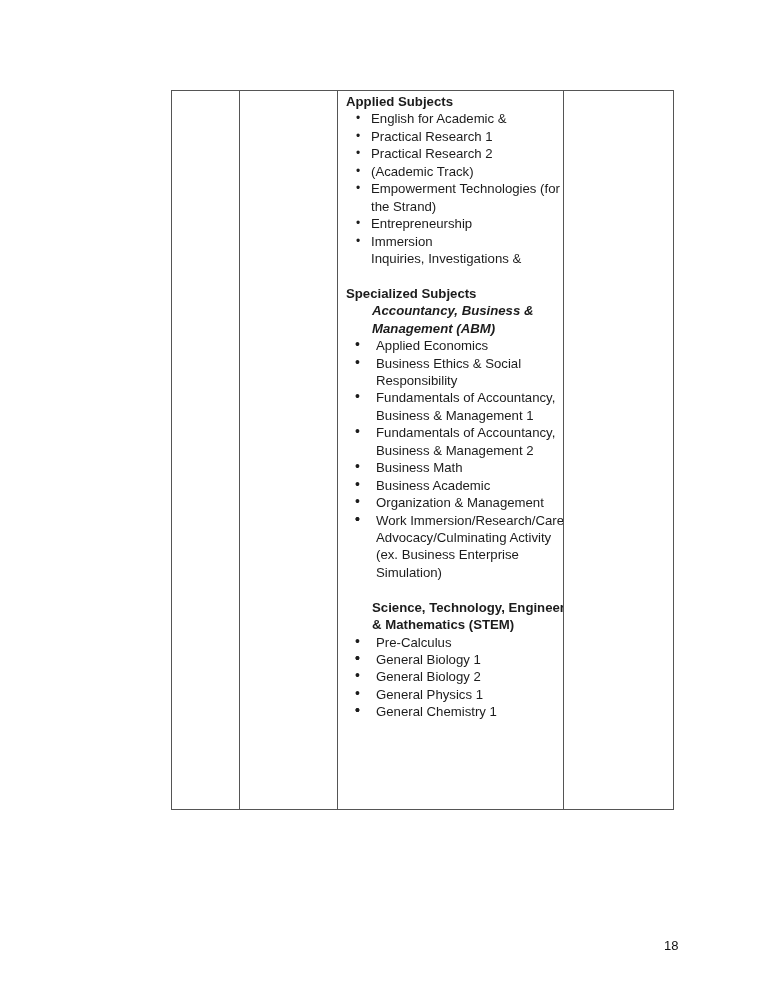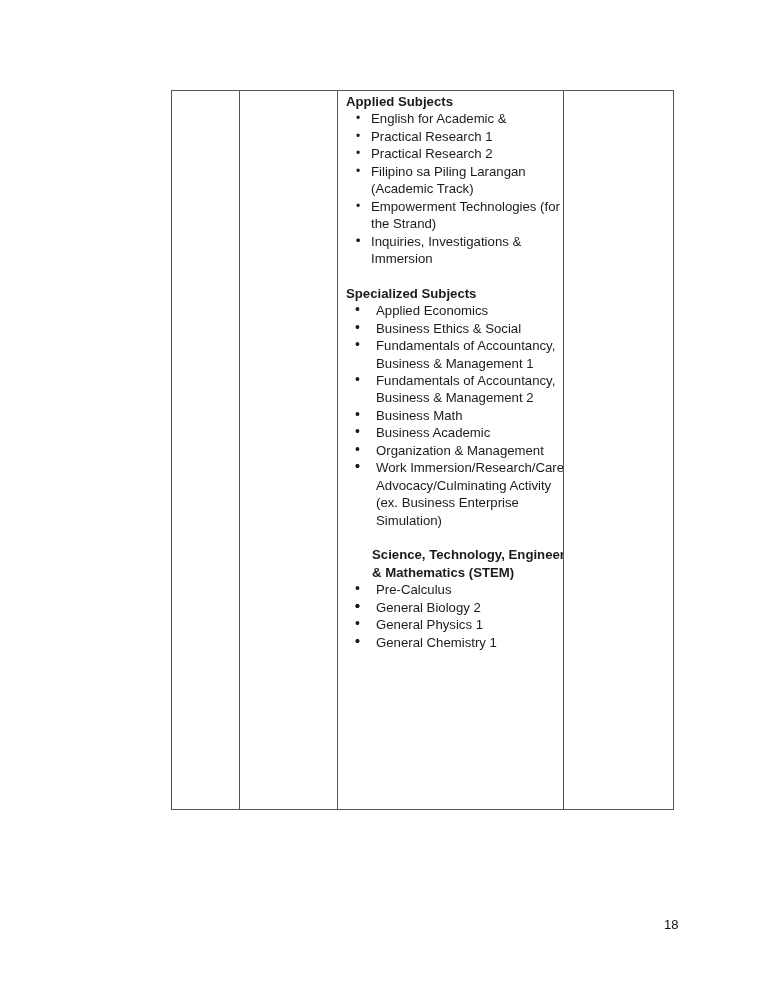--- a/index.html
+++ b/index.html
@@ -22,21 +22,21 @@
   .heading { font-weight:bold; }
   .subheading { font-weight:bold; margin-left:26px; }
   .subheading.italic { font-style:italic; }
   .bullet-item { position:relative; padding-left:25px; }
   .bullet-item.list2 { padding-left:30px; }
   .bullet {
     position:absolute; left:10px; top:0; line-height:17.45px; font-size:12px;
   }
   .list2 .bullet { font-size:14px; top:-1px; left:9px; }
   .spacer { height:17.45px; }
-  .page-num { position:absolute; left:664px; top:917px; font-size:13px; color:#111; }
+  .page-num { position:absolute; left:664px; top:938px; font-size:13px; color:#111; }
 </style>
 </head>
 <body>
 
 <div class="page">
   <div class="doc-table">
     <div class="cell cell-1"></div>
     <div class="cell cell-2"></div>
     <div class="cell cell-3">
         <div class="heading">
@@ -49,47 +49,52 @@
         <div class="bullet-item list1">
           <span class="bullet">•</span>
           <div class="line">Practical Research 1</div>
         </div>
         <div class="bullet-item list1">
           <span class="bullet">•</span>
           <div class="line">Practical Research 2</div>
         </div>
         <div class="bullet-item list1">
           <span class="bullet">•</span>
-          <div class="line">Filipino sa Piling Larangan</div>
           <div class="line">(Academic Track)</div>
         </div>
         <div class="bullet-item list1">
           <span class="bullet">•</span>
           <div class="line">Empowerment Technologies (for</div>
           <div class="line">the Strand)</div>
         </div>
         <div class="bullet-item list1">
           <span class="bullet">•</span>
+          <div class="line">Entrepreneurship</div>
         </div>
         <div class="bullet-item list1">
           <span class="bullet">•</span>
+          <div class="line">Immersion</div>
           <div class="line">Inquiries, Investigations &amp;</div>
-          <div class="line">Immersion</div>
         </div>
         <div class="spacer"></div>
         <div class="heading">
           <div class="line">Specialized Subjects</div>
+        </div>
+        <div class="subheading italic">
+          <div class="line">Accountancy, Business &amp;</div>
+          <div class="line">Management (ABM)</div>
         </div>
         <div class="bullet-item list2">
           <span class="bullet">•</span>
           <div class="line">Applied Economics</div>
         </div>
         <div class="bullet-item list2">
           <span class="bullet">•</span>
           <div class="line">Business Ethics &amp; Social</div>
+          <div class="line">Responsibility</div>
         </div>
         <div class="bullet-item list2">
           <span class="bullet">•</span>
           <div class="line">Fundamentals of Accountancy,</div>
           <div class="line">Business &amp; Management 1</div>
         </div>
         <div class="bullet-item list2">
           <span class="bullet">•</span>
           <div class="line">Fundamentals of Accountancy,</div>
           <div class="line">Business &amp; Management 2</div>
@@ -123,20 +128,21 @@
         </div>
         <div class="bullet-item list2">
           <span class="bullet">•</span>
           <div class="line">Pre-Calculus</div>
         </div>
         <div class="bullet-item list2">
           <span class="bullet">•</span>
         </div>
         <div class="bullet-item list2">
           <span class="bullet">•</span>
+          <div class="line">General Biology 1</div>
         </div>
         <div class="bullet-item list2">
           <span class="bullet">•</span>
           <div class="line">General Biology 2</div>
         </div>
         <div class="bullet-item list2">
           <span class="bullet">•</span>
           <div class="line">General Physics 1</div>
         </div>
         <div class="bullet-item list2">

